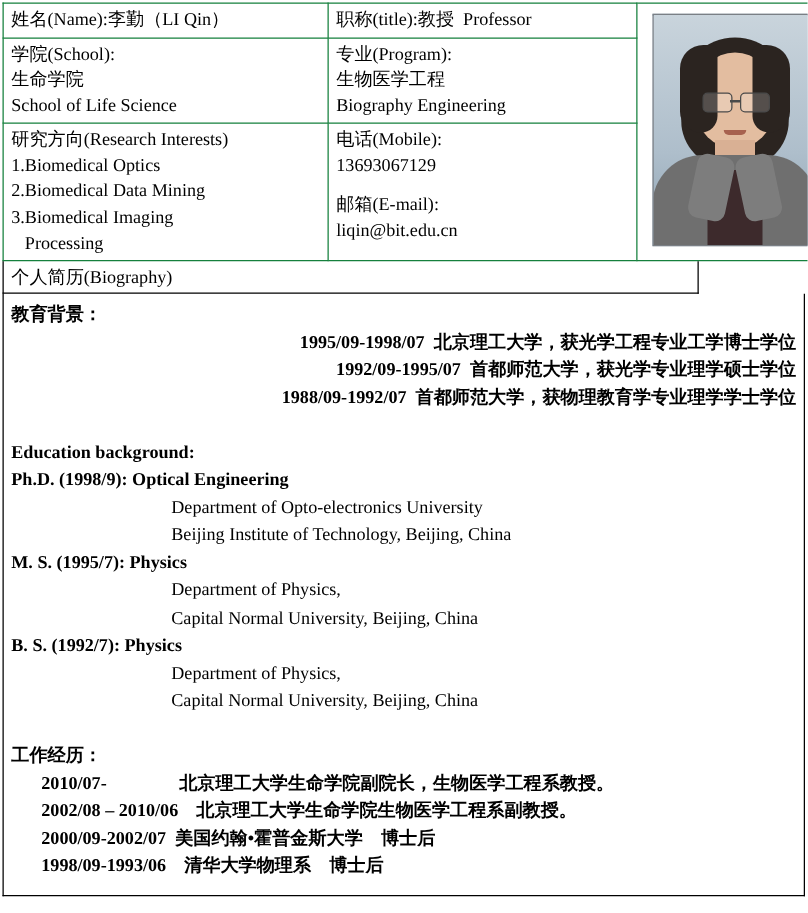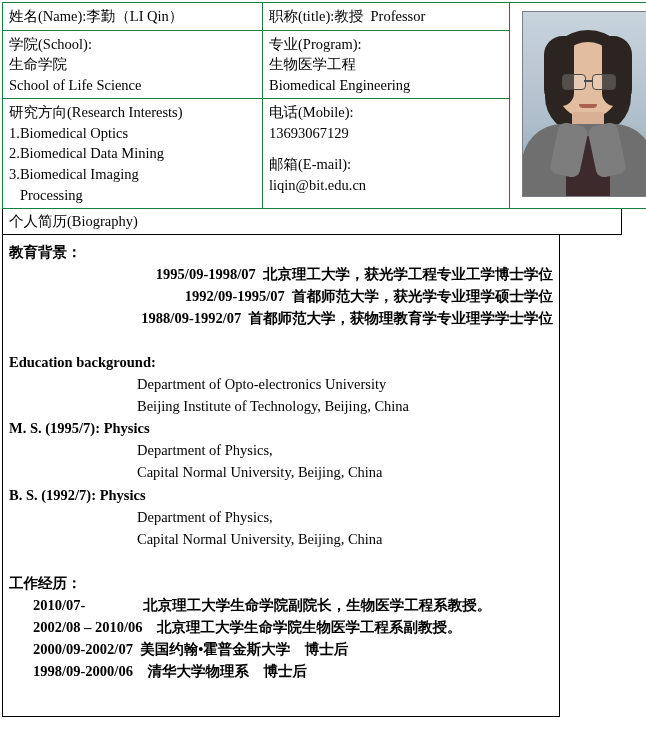--- a/index.html
+++ b/index.html
@@ -178,32 +178,32 @@
     margin-left: 4px;
     width: 30px;
     height: 52px;
     background: #7d7d7d;
     transform: rotate(-12deg);
     border-radius: 8px;
   }
 
   
   .bio-bar {
-    width: 620px;
+    width: 557px;
     margin-left: 2px;
     border: 1px solid #000000;
     border-top: none;
     box-sizing: border-box;
     padding: 3px 6px;
     font-size: 14.5px;
   }
 
   
   .body-box {
-    width: 558px;
+    width: 642px;
     margin-left: 2px;
     border: 1px solid #000000;
     border-top: none;
     box-sizing: border-box;
     padding: 6px 6px 4px 6px;
     height: 482px;
     overflow: hidden;
   }
   .line {
     font-size: 14.5px;
@@ -251,21 +251,21 @@
     </tr>
     <tr>
       <td class="col-a">
         <div class="cell-line">学院(School):</div>
         <div class="cell-line">生命学院</div>
         <div class="cell-line">School of Life Science</div>
       </td>
       <td class="col-b">
         <div class="cell-line">专业(Program):</div>
         <div class="cell-line">生物医学工程</div>
-        <div class="cell-line">Biomedical Engineering</div>
+        <div class="cell-line">Biography Engineering</div>
       </td>
     </tr>
     <tr>
       <td class="col-a">
         <div class="cell-line">研究方向(Research Interests)</div>
         <div class="cell-line">1.Biomedical Optics</div>
         <div class="cell-line">2.Biomedical Data Mining</div>
         <div class="cell-line">3.Biomedical Imaging</div>
         <div class="cell-line">   Processing</div>
       </td>
@@ -288,32 +288,33 @@
 
     <div class="line b">教育背景：</div>
     <div class="line b ind-1">1995/09-1998/07  北京理工大学，获光学工程专业工学博士学位</div>
     <div class="line b ind-1">1992/09-1995/07  首都师范大学，获光学专业理学硕士学位</div>
     <div class="line b ind-1">1988/09-1992/07  首都师范大学，获物理教育学专业理学学士学位</div>
 
     <div class="blank"> </div>
     <div class="blank"> </div>
 
     <div class="line b">Education background:</div>
+    <div class="line b">Ph.D. (1998/9): Optical Engineering</div>
     <div class="line ind-2">Department of Opto-electronics University</div>
     <div class="line ind-2">Beijing Institute of Technology, Beijing, China</div>
     <div class="line b">M. S. (1995/7): Physics</div>
     <div class="line ind-2">Department of Physics,</div>
     <div class="line ind-2">Capital Normal University, Beijing, China</div>
     <div class="line b">B. S. (1992/7): Physics</div>
     <div class="line ind-2">Department of Physics,</div>
     <div class="line ind-2">Capital Normal University, Beijing, China</div>
 
     <div class="blank"> </div>
     <div class="blank"> </div>
 
     <div class="line b">工作经历：</div>
     <div class="line b ind-3">2010/07-                北京理工大学生命学院副院长，生物医学工程系教授。</div>
     <div class="line b ind-3">2002/08 – 2010/06    北京理工大学生命学院生物医学工程系副教授。</div>
     <div class="line b ind-3">2000/09-2002/07  美国约翰•霍普金斯大学    博士后</div>
-    <div class="line b ind-3">1998/09-2000/06    清华大学物理系    博士后</div>
+    <div class="line b ind-3">1998/09-1993/06    清华大学物理系    博士后</div>
 
   </div>
 </div>
 
 </body></html>

